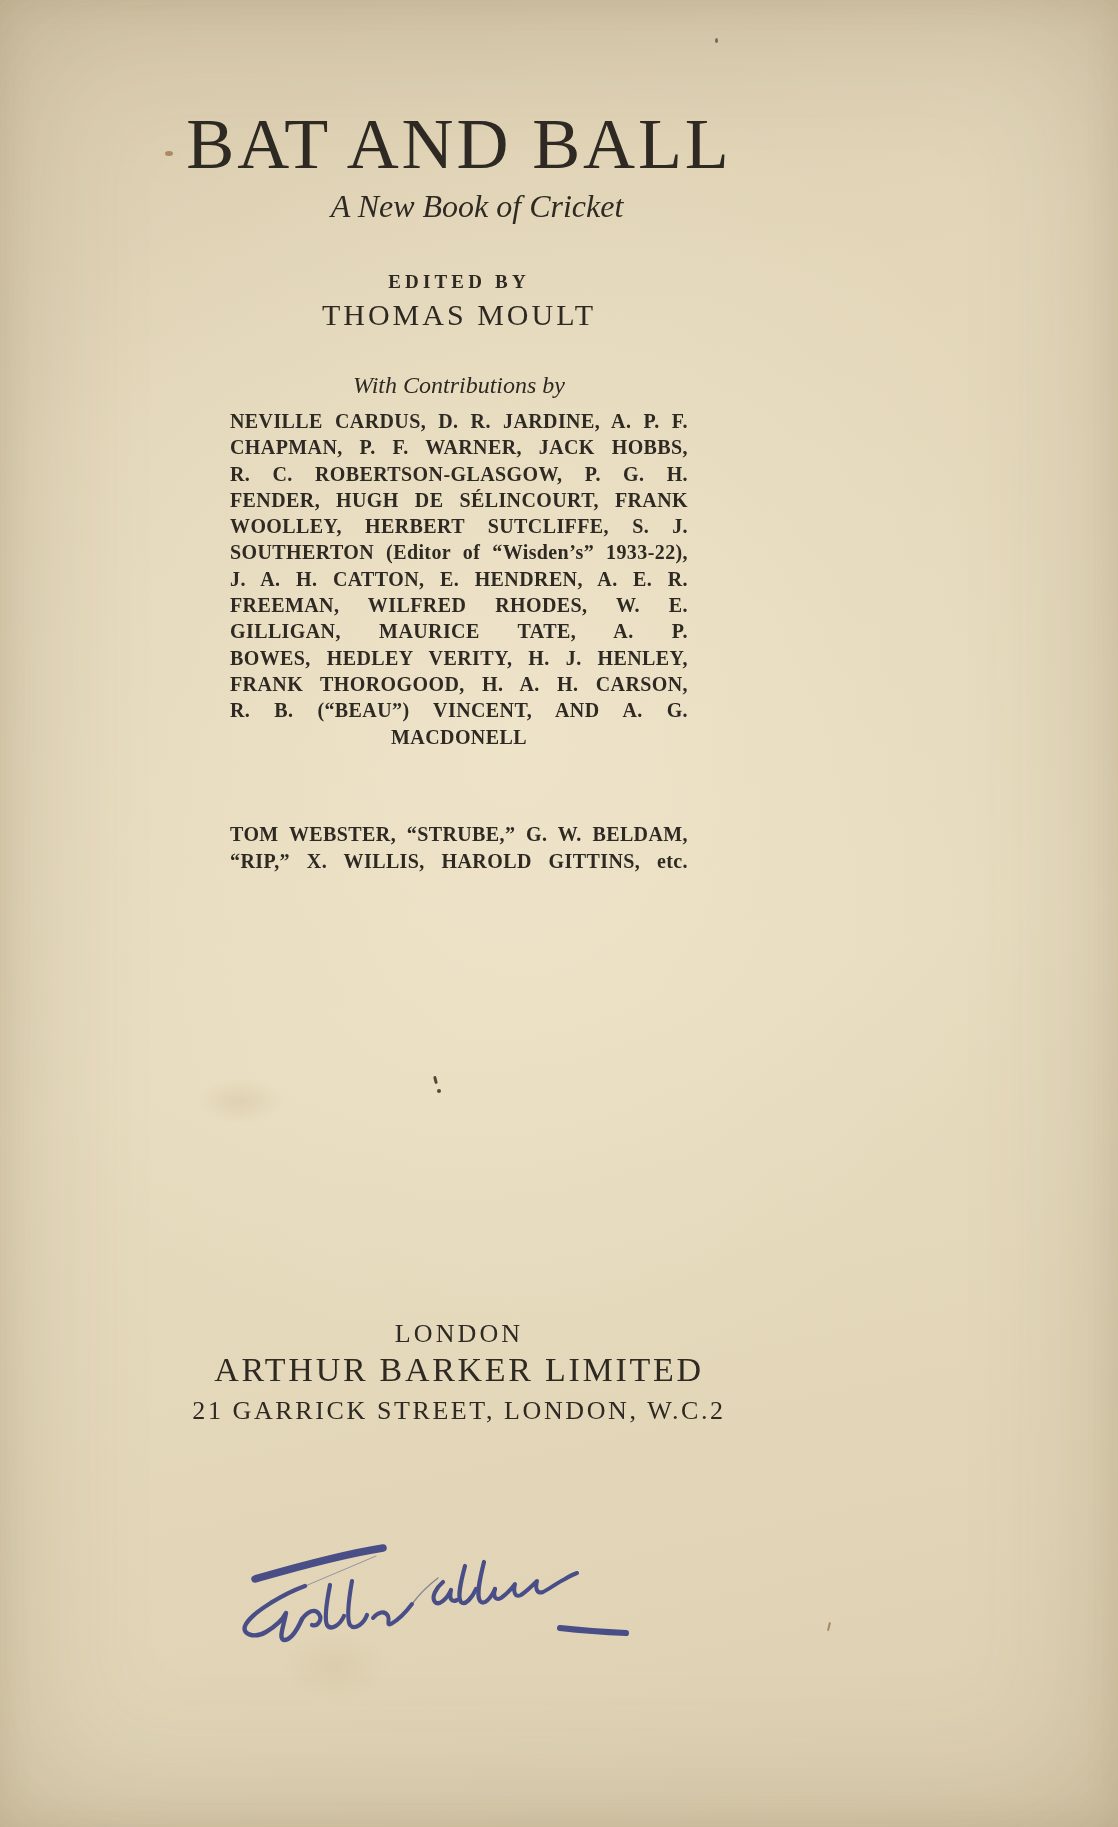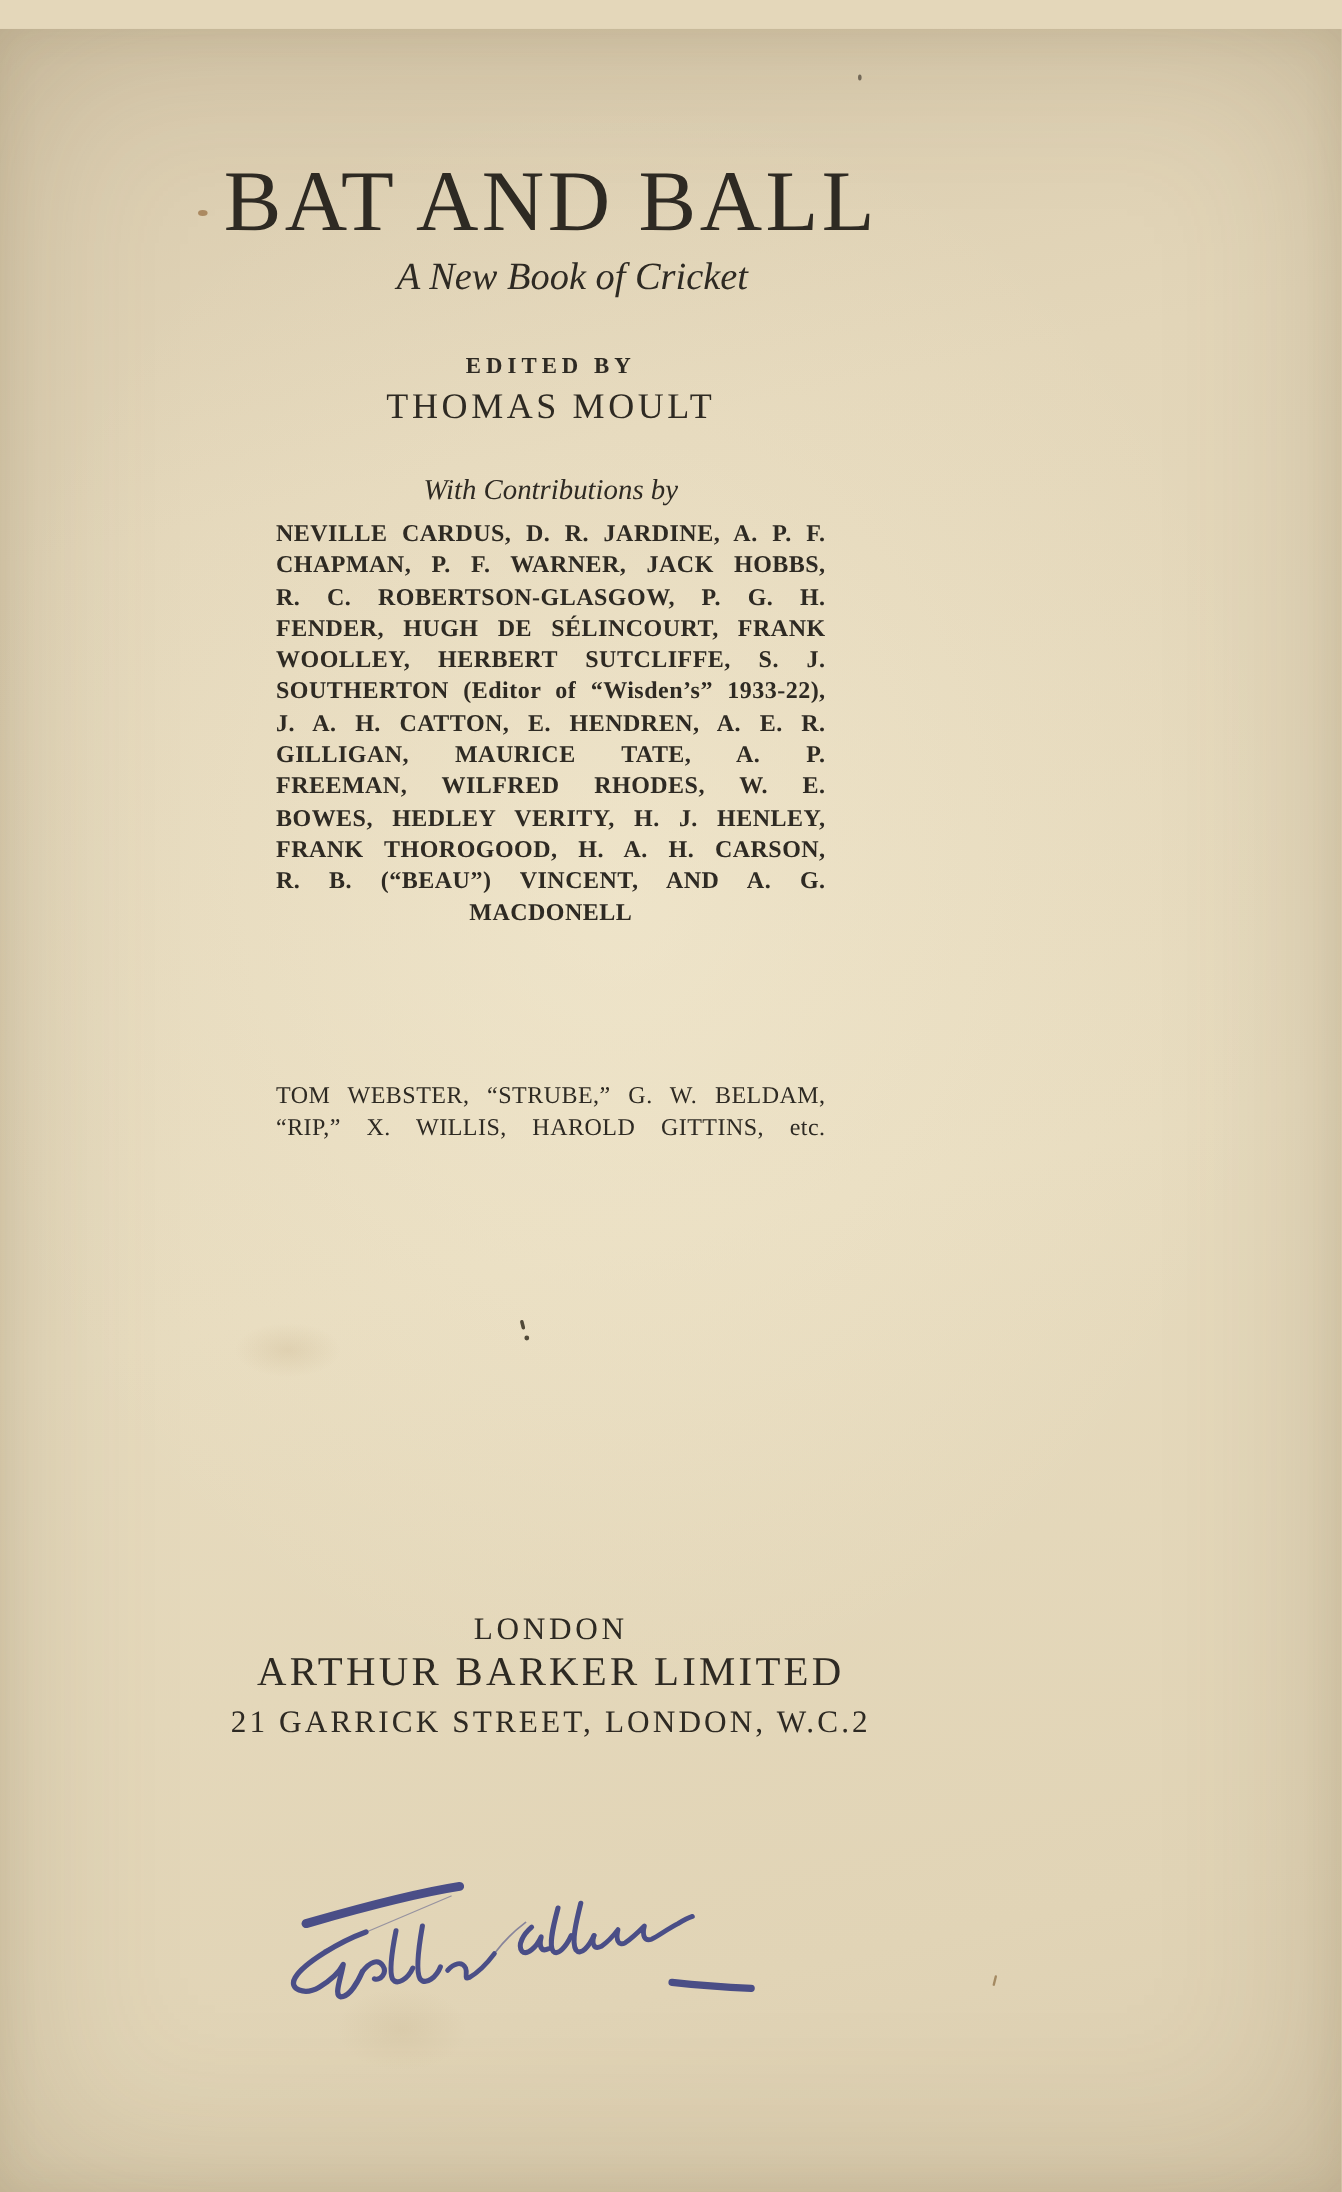--- a/index.html
+++ b/index.html
@@ -5,42 +5,41 @@
   html,body{margin:0;padding:0;}
   body{
     width:1118px;height:1827px;position:relative;overflow:hidden;
     font-family:"Liberation Serif", serif;color:#2e2a23;background:#e4d7ba;
   }
   .page{
     position:absolute;inset:0;
     background:
       radial-gradient(ellipse 70% 52% at 46% 40%, rgba(252,245,222,.38), rgba(252,245,222,0) 72%),
       linear-gradient(168deg,#d9cbae 0%,#e3d6b9 22%,#e7dbbe 55%,#e1d4b6 86%,#dcceb0 100%);
-    margin-top: 24px;
   }
   .vignette{
     position:absolute;inset:0;pointer-events:none;
     box-shadow:inset 0 0 150px rgba(96,76,44,.22), inset 0 0 34px rgba(96,76,44,.10);
   }
   .block{position:absolute;left:0;width:918px;text-align:center;line-height:1.15;}
   .title{top:108px;font-size:72px;line-height:1;letter-spacing:.04em;white-space:nowrap;}
   .subtitle{top:188px;font-size:32px;font-style:italic;padding-left:18px;}
   .edited{top:271px;font-size:19px;font-weight:700;letter-spacing:.22em;}
   .editor{top:298px;font-size:30px;letter-spacing:.10em;text-align:center;}
   .with-contrib{top:372px;font-size:24px;font-style:italic;}
   .contrib{
     position:absolute;left:230px;width:458px;top:408px;
     font-size:20px;font-weight:700;letter-spacing:.02em;line-height:26.3px;
   }
   .cline{text-align:justify;text-align-last:justify;}
   .cline.centered{text-align:center;text-align-last:center;}
   .illus-label{top:818px;font-size:23px;font-style:italic;}
   .illus{
-    position:absolute;left:230px;width:458px;top:876px;
-    font-size:20px;font-weight:400;letter-spacing:.02em;line-height:26.5px;
+    position:absolute;left:230px;width:458px;top:821px;
+    font-size:20px;font-weight:700;letter-spacing:.02em;line-height:26.5px;
   }
   .city{top:1319px;font-size:26px;letter-spacing:.12em;}
   .publisher{top:1350px;font-size:34px;letter-spacing:.08em;white-space:nowrap;}
   .address{top:1396px;font-size:26px;letter-spacing:.10em;white-space:nowrap;}
   .signature{position:absolute;left:178px;top:1528px;width:460px;height:140px;}
   
   .speck{position:absolute;border-radius:50%;}
   .speck-a{left:165px;top:151px;width:8px;height:5px;background:#9b7347;opacity:.75;filter:blur(.4px);}
   .speck-b{left:715px;top:38px;width:3px;height:5px;background:#5a5143;opacity:.8;}
   .speck-c{left:828px;top:1622px;width:2px;height:9px;background:#8a6b3f;opacity:.7;transform:rotate(14deg);border-radius:2px;}
@@ -72,22 +71,22 @@
   <div class="block with-contrib">With Contributions by</div>
 
   <div class="contrib">
     <div class="cline">NEVILLE CARDUS, D. R. JARDINE, A. P. F.</div>
     <div class="cline">CHAPMAN, P. F. WARNER, JACK HOBBS,</div>
     <div class="cline">R. C. ROBERTSON-GLASGOW, P. G. H.</div>
     <div class="cline">FENDER, HUGH DE SÉLINCOURT, FRANK</div>
     <div class="cline">WOOLLEY, HERBERT SUTCLIFFE, S. J.</div>
     <div class="cline">SOUTHERTON (Editor of “Wisden’s” 1933-22),</div>
     <div class="cline">J. A. H. CATTON, E. HENDREN, A. E. R.</div>
+    <div class="cline">FREEMAN, WILFRED RHODES, W. E.</div>
     <div class="cline">GILLIGAN, MAURICE TATE, A. P.</div>
-    <div class="cline">FREEMAN, WILFRED RHODES, W. E.</div>
     <div class="cline">BOWES, HEDLEY VERITY, H. J. HENLEY,</div>
     <div class="cline">FRANK THOROGOOD, H. A. H. CARSON,</div>
     <div class="cline">R. B. (“BEAU”) VINCENT, AND A. G.</div>
     <div class="cline centered">MACDONELL</div>
   </div>
 
   <div class="illus">
     <div class="cline">TOM WEBSTER, “STRUBE,” G. W. BELDAM,</div>
     <div class="cline">“RIP,” X. WILLIS, HAROLD GITTINS, etc.</div>
   </div>

